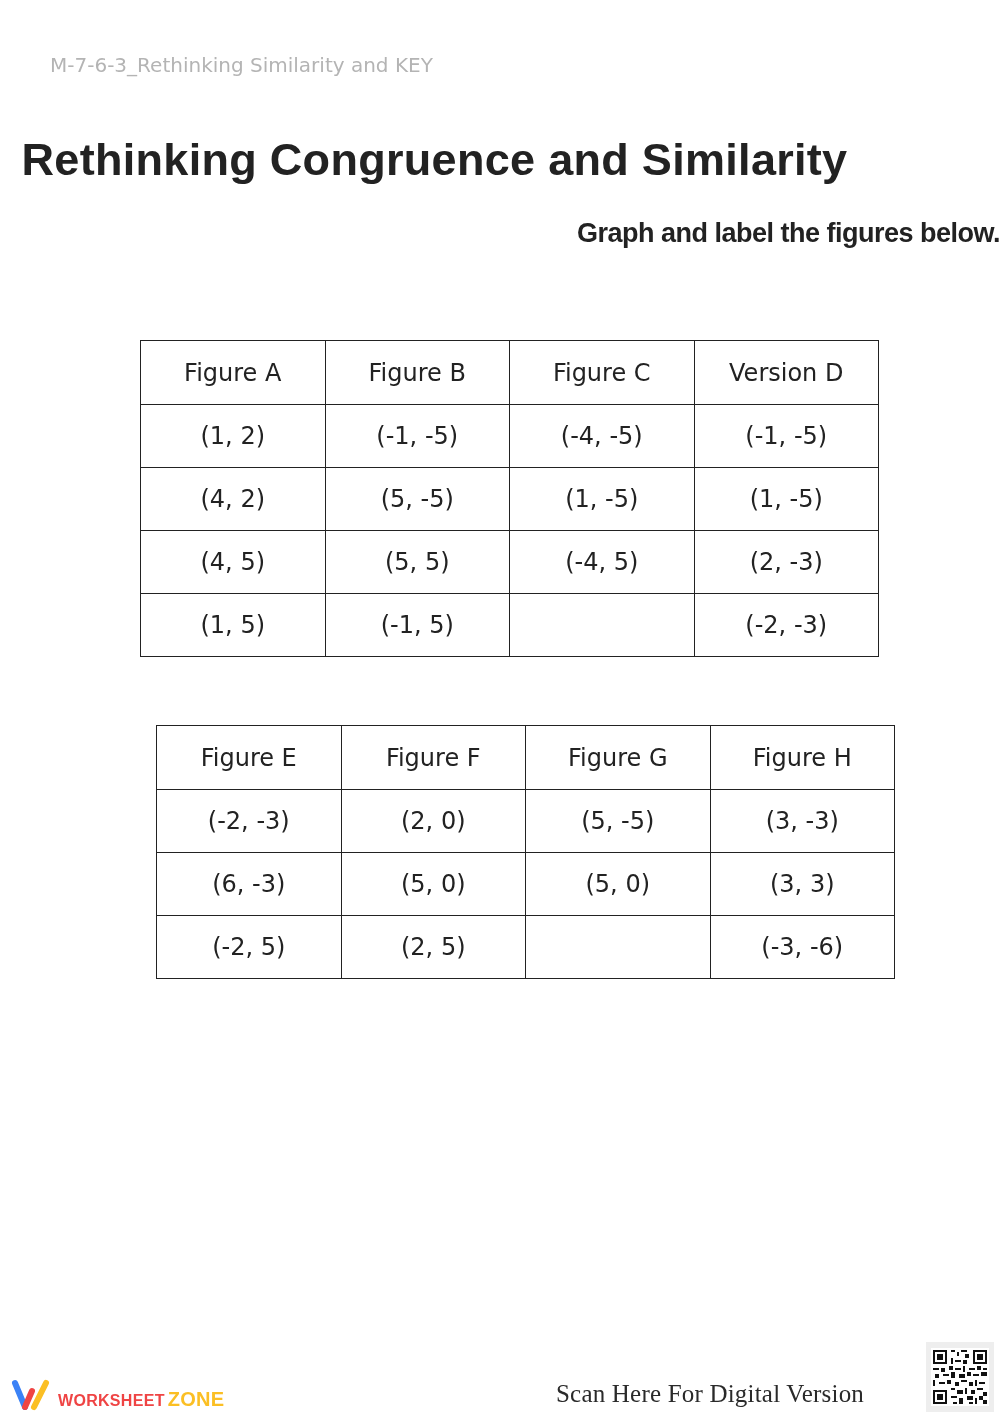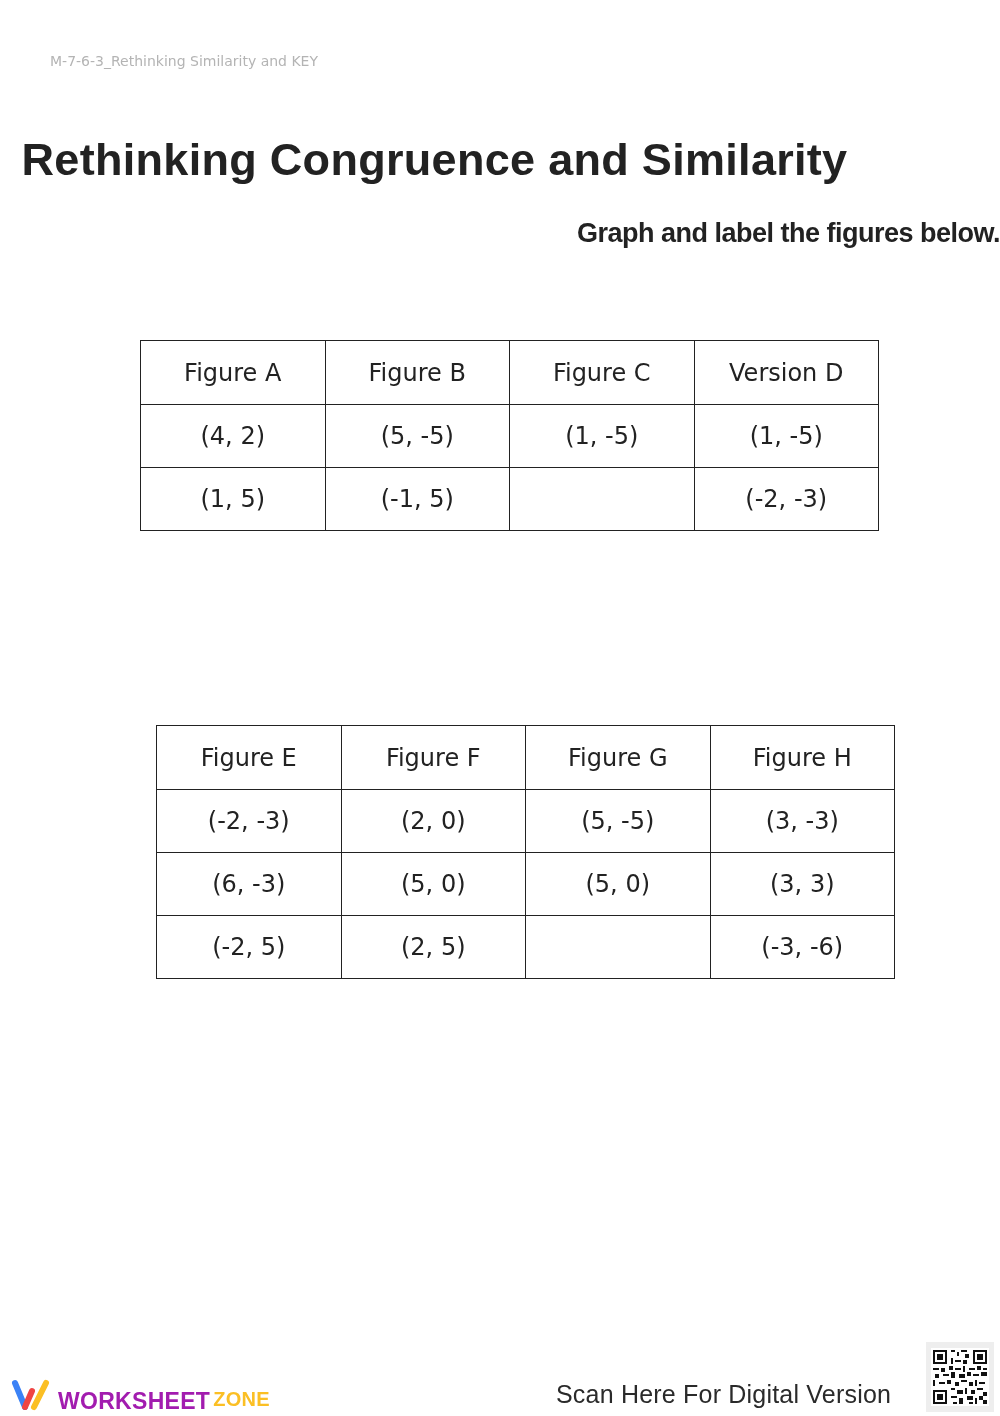--- a/index.html
+++ b/index.html
@@ -1,51 +1,63 @@
 <!DOCTYPE html>
 <html><head>
   <meta charset="utf-8">
   <style>
     html, body { margin: 0; padding: 0; background: #ffffff; }
     body { width: 1000px; height: 1416px; position: relative; overflow: hidden; font-family: "DejaVu Sans", sans-serif; color: #222; }
-    .doc-id { position: absolute; left: 50px; top: 53px; font-size: 14px; color: #b4b4b4; font-family: "DejaVu Sans", sans-serif; letter-spacing: 0; }
+    .doc-id { position: absolute; left: 50px; top: 53px; font-size: 20px; color: #b4b4b4; font-family: "DejaVu Sans", sans-serif; letter-spacing: 0; }
     .title { position: absolute; left: 0; width: 869px; top: 134px; text-align: center; font-size: 45px; font-weight: 600; color: #222; font-family: "Liberation Sans", sans-serif; letter-spacing: 0.3px; }
     .subtitle { position: absolute; left: 0; width: 1000px; top: 218px; text-align: right; font-size: 27px; font-weight: bold; color: #222; font-family: "Liberation Sans", sans-serif; letter-spacing: -0.5px; }
     table.coords { position: absolute; left: 140px; width: 739px; border-collapse: collapse; table-layout: fixed; }
     table.coords td, table.coords th { border: 1.5px solid #222; height: 62px; text-align: center; vertical-align: middle; font-size: 24px; font-weight: normal; color: #222; font-family: "DejaVu Sans", sans-serif; padding: 0; }
     table.coords th { height: 63px; }
     #table-1 { top: 340px; padding-left: 14px; }
     #table-2 { top: 725px; margin-left: 16px; }
     .footer-logo { position: absolute; left: 10px; top: 1375px; display: flex; align-items: center; height: 40px; }
     .logo-mark { width: 42px; height: 36px; margin-right: 6px; }
-    .logo-text-1 { font-family: "Liberation Sans", sans-serif; font-weight: bold; font-size: 23px; color: #a21caf; letter-spacing: 0.3px; margin-top: 12px; }
+    .logo-text-1 { font-family: "Liberation Sans", sans-serif; font-weight: bold; font-size: 16px; color: #ef4444; letter-spacing: 0.3px; margin-top: 12px; }
     .logo-text-2 { font-family: "Liberation Sans", sans-serif; font-weight: bold; font-size: 20px; color: #fbbf24; letter-spacing: 0.3px; margin-left: 3px; margin-top: 8px; }
-    .scan-text { position: absolute; left: 556px; top: 1380px; font-size: 25px; color: #2a2a2a; font-family: Liberation Sans, sans-serif; letter-spacing: 0.2px; }
+    .scan-text { position: absolute; left: 556px; top: 1380px; font-size: 25px; color: #2a2a2a; font-family: Liberation Serif, serif; letter-spacing: 0.2px; }
     .qr { position: absolute; left: 926px; top: 1342px; width: 68px; height: 70px; background: #eeeeee; display: flex; align-items: center; justify-content: center; }
   </style>
 </head>
 <body>
 
 <div class="doc-id">M-7-6-3_Rethinking Similarity and KEY</div>
 <div class="title">Rethinking Congruence and Similarity</div>
 <div class="subtitle">Graph and label the figures below.</div>
 
 <table class="coords" id="table-1">
   <tbody>
       <tr>
     <th>Figure A</th>
     <th>Figure B</th>
     <th>Figure C</th>
     <th>Version D</th>
   </tr>
   <tr>
+    <td>(1, 2)</td>
+    <td>(-1, -5)</td>
+    <td>(-4, -5)</td>
+    <td>(-1, -5)</td>
+  </tr>
+  <tr>
     <td>(4, 2)</td>
     <td>(5, -5)</td>
     <td>(1, -5)</td>
     <td>(1, -5)</td>
+  </tr>
+  <tr>
+    <td>(4, 5)</td>
+    <td>(5, 5)</td>
+    <td>(-4, 5)</td>
+    <td>(2, -3)</td>
   </tr>
   <tr>
     <td>(1, 5)</td>
     <td>(-1, 5)</td>
     <td></td>
     <td>(-2, -3)</td>
   </tr>
 </tbody>
   </table>
 

